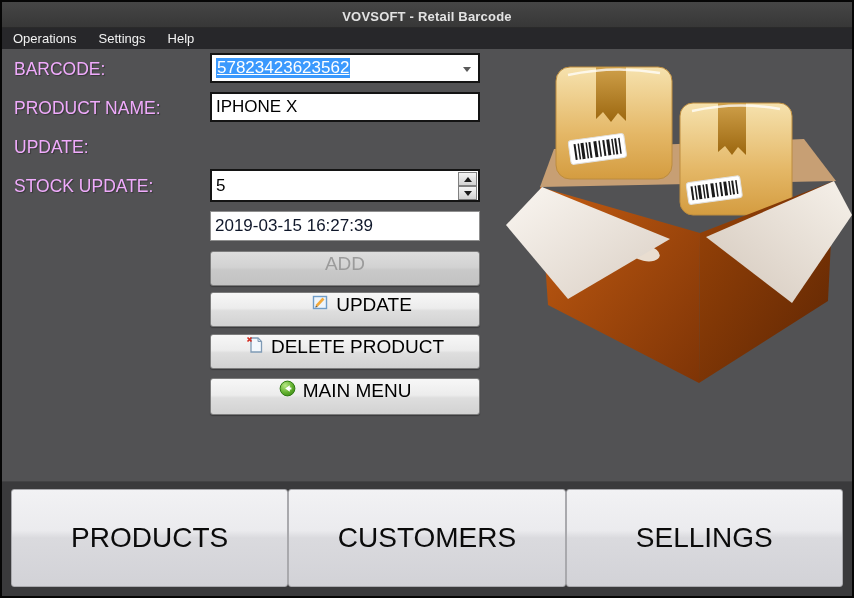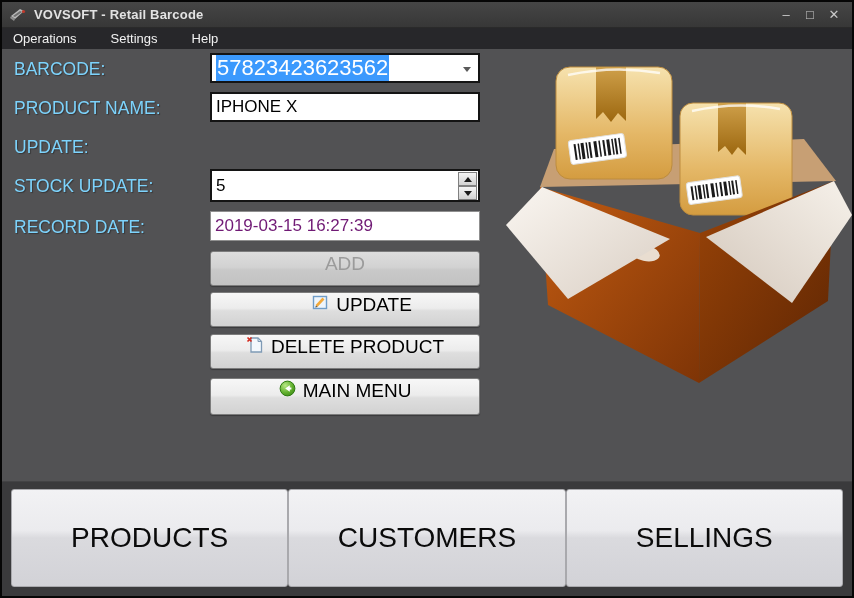--- a/index.html
+++ b/index.html
@@ -1,41 +1,41 @@
 <!DOCTYPE html>
 <html><head>
 <meta charset="utf-8">
 <style>
   html,body{margin:0;padding:0;background:#000;}
   body{width:854px;height:598px;font-family:"Liberation Sans",sans-serif;-webkit-font-smoothing:antialiased;}
   .window{position:relative;width:854px;height:598px;background:#525254;border:2px solid #060606;box-sizing:border-box;overflow:hidden;}
 
   
-  .titlebar{position:absolute;top:0;left:0;right:0;height:25px;background:linear-gradient(#464646,#373737);display:flex;align-items:center;gap:7px;padding:0 8px;border-bottom:1px solid #2a2a2a;}
+  .titlebar{position:absolute;top:0;left:0;right:0;height:25px;background:linear-gradient(#464646,#373737);display:flex;align-items:center;gap:7px;padding:0 20px;border-bottom:1px solid #2a2a2a;flex-direction:column;}
   .title{color:#e3e3e3;font-size:13px;font-weight:bold;letter-spacing:.2px;}
   .win-controls{margin-left:auto;display:flex;gap:4px;}
   .ctrl{color:#c9c9c9;font-size:13px;width:20px;text-align:center;cursor:default;line-height:25px;}
 
   
-  .menubar{position:absolute;top:26px;left:0;right:0;height:21px;background:#27272a;display:flex;align-items:center;gap:16px;padding:0 2px;}
+  .menubar{position:absolute;top:26px;left:0;right:0;height:21px;background:#27272a;display:flex;align-items:center;gap:4px;padding:0 2px;}
   .menu-item{color:#f2f2f2;font-size:13px;padding:0 9px;line-height:21px;}
 
   
   .main{position:absolute;top:47px;left:0;right:0;height:432px;}
-  .flabel{position:absolute;left:12px;color:#7dd3fc;font-size:17.5px;text-shadow:1px 1px 1px rgba(0,0,0,.35);}
+  .flabel{position:absolute;left:12px;color:#f0abfc;font-size:17.5px;text-shadow:1px 1px 1px rgba(0,0,0,.35);}
   .field{position:absolute;left:208px;width:270px;height:30px;box-sizing:border-box;background:#fff;border:2px solid #141414;font-size:17px;font-family:"Liberation Sans",sans-serif;color:#000;padding:0 4px;outline:none;}
 
   .combobox{display:flex;align-items:center;}
-  .combo-sel{background:#3b99fd;color:#fff;padding:0 1px;font-size:22px;}
+  .combo-sel{background:#3b99fd;color:#fff;padding:0 1px;font-size:17px;text-decoration:underline;}
   .combo-arrow{position:absolute;right:7px;top:12px;width:0;height:0;border-left:4px solid transparent;border-right:4px solid transparent;border-top:5px solid #5a5a5a;}
   .spinbtn{position:absolute;left:0;width:19px;height:14px;background:linear-gradient(#f4f4f4,#d2d2d2);border:1px solid #808080;box-sizing:border-box;display:flex;align-items:center;justify-content:center;}
   .tri-up{width:0;height:0;border-left:4px solid transparent;border-right:4px solid transparent;border-bottom:5px solid #1a1a1a;}
   .tri-down{width:0;height:0;border-left:4px solid transparent;border-right:4px solid transparent;border-top:5px solid #1a1a1a;}
 
-  .readonly-field{border:1px solid #8f8f8f;color:#701a75;}
+  .readonly-field{border:1px solid #8f8f8f;color:#0f172a;}
 
   .abtn{position:absolute;left:208px;width:270px;height:35px;box-sizing:border-box;border:1px solid #7c7c7c;border-radius:3px;background:linear-gradient(#f7f7f7 0%,#ececec 46%,#dedede 54%,#d2d2d2 100%);box-shadow:0 1px 1px rgba(0,0,0,.3);font-size:19px;color:#000;display:flex;align-items:flex-start;justify-content:center;gap:7px;font-family:"Liberation Sans",sans-serif;}
   .abtn.disabled{background:linear-gradient(#dddddd 0%,#d2d2d2 46%,#c9c9c9 54%,#c2c2c2 100%);color:#9b9b9b;}
   .abtn svg{flex:0 0 auto;}
 
   
   .bottombar{position:absolute;left:0;right:0;top:479px;bottom:0;background:#3a3a3c;display:flex;padding:7px 9px 0 9px;box-sizing:border-box;border-top:1px solid #434345;}
   .navbtn{flex:1;height:98px;border:1px solid #a9a9ad;border-radius:3px;background:linear-gradient(#f2f2f4 0%,#ebebee 42%,#dadade 50%,#d2d2d7 100%);font-size:28px;color:#0a0a0a;display:flex;align-items:center;justify-content:center;font-family:"Liberation Sans",sans-serif;}
 
   .watermark{position:absolute;right:8px;bottom:8px;width:84px;height:92px;background:rgba(255,255,255,.93);border-radius:13px;}
@@ -84,21 +84,20 @@
 
     <span class="flabel" style="top:127px;">STOCK UPDATE:</span>
     <input class="field" style="top: 120px; height: 33px;" value="5">
     <div class="spinbtn" style="top:123px;left:456px;">
         <span class="tri-up"></span>
       </div>
     <div class="spinbtn" style="top:137px;left:456px;">
         <span class="tri-down"></span>
       </div>
 
-    <span class="flabel" style="top:168px;">RECORD DATE:</span>
     <input class="field readonly-field" style="top: 162px;" readonly="" value="2019-03-15 16:27:39">
 
     <button class="abtn disabled" style="top:202px;">
       <span>ADD</span>
     </button>
 
     <button class="abtn" style="top:243px;padding-left:40px;">
       <svg width="17" height="17" viewBox="0 0 17 17">
         <rect x="1.5" y="2.5" width="13" height="12" fill="#eef5fc" stroke="#6f9cc8" stroke-width="1.4"></rect>
         <line x1="4.5" y1="12" x2="11.5" y2="4.5" stroke="#f2a93b" stroke-width="2.6"></line>

